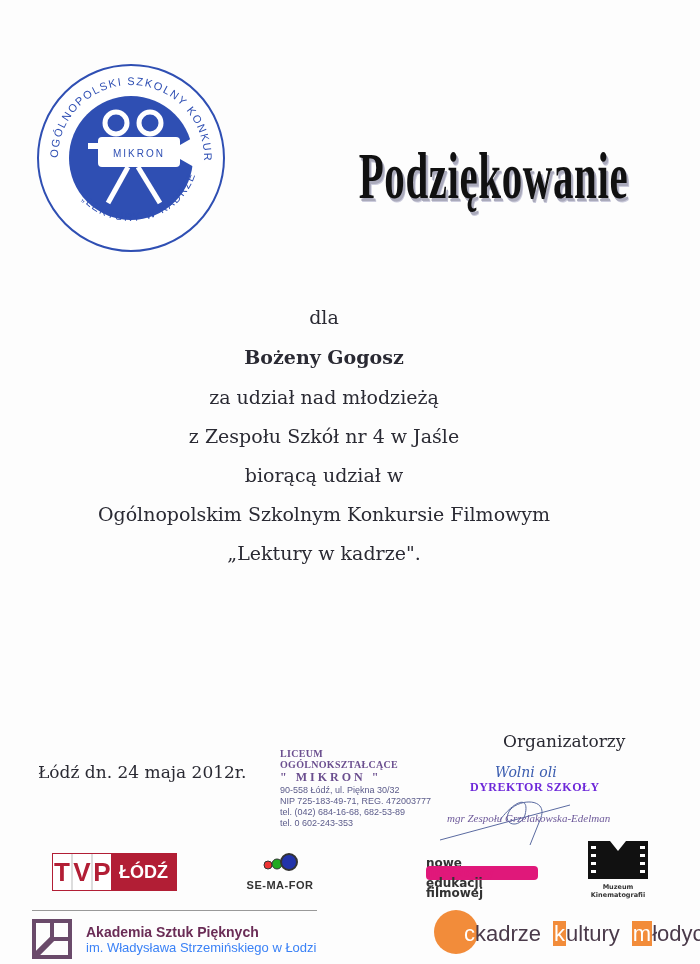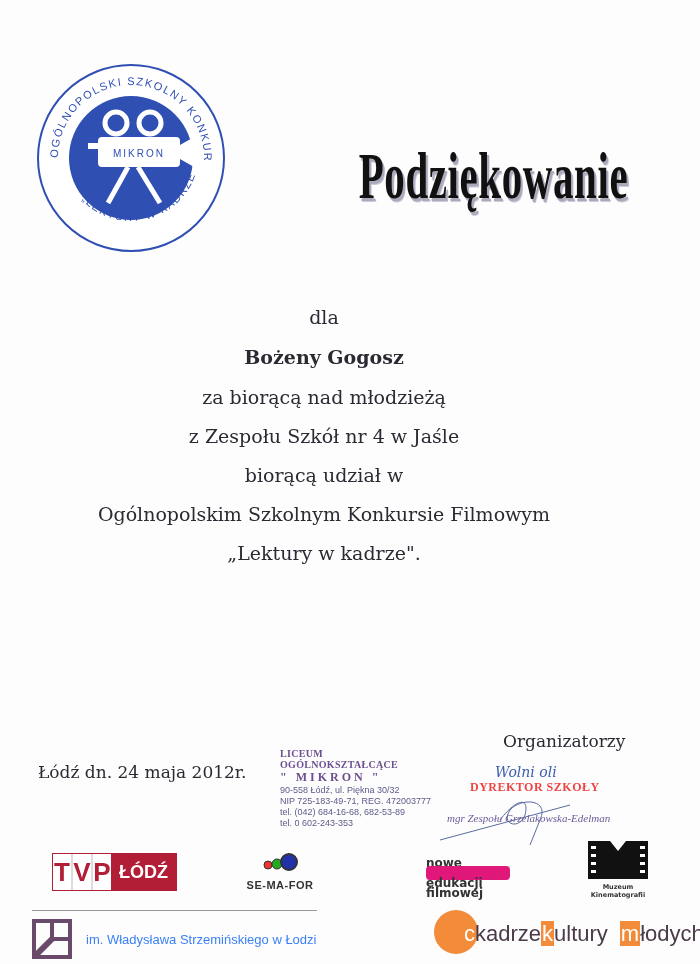--- a/index.html
+++ b/index.html
@@ -11,31 +11,31 @@
   .title{left:296px;top:138px;width:330px;text-align:center;font-family:"Liberation Serif",serif;font-weight:bold;font-size:66px;letter-spacing:1px;color:#111;transform:scaleX(0.62);transform-origin:center;text-shadow:3px 3px 0 #aab,4px 4px 0 #ccd;white-space:nowrap;}
   .body-line{left:0;width:648px;text-align:center;font-size:19px;color:#2a2a33;font-family:"DejaVu Serif",serif;}
   .bold{font-weight:bold;}
   .date{left:38px;top:762px;font-size:17px;color:#2a2a33;}
   .org{left:503px;top:731px;font-size:17px;color:#2a2a33;}
   .stamp{left:280px;top:748px;width:160px;text-align:left;color:#6b4f8f;font-family:"Liberation Sans",sans-serif;}
   .stamp .l1{font-family:"Liberation Serif",serif;font-size:10px;font-weight:bold;letter-spacing:0.3px;}
   .stamp .l2{font-family:"Liberation Serif",serif;font-size:12px;font-weight:bold;letter-spacing:3px;}
   .stamp .sm{font-size:9px;color:#5b5b8a;line-height:11px;}
   .sig-hand{left:495px;top:764px;font-family:"DejaVu Serif",serif;font-style:italic;font-size:14px;color:#3b5db0;}
-  .sig-title{left:470px;top:780px;font-family:"Liberation Serif",serif;font-weight:bold;font-size:12px;color:#ef4444;letter-spacing:0.5px;}
+  .sig-title{left:470px;top:780px;font-family:"Liberation Serif",serif;font-weight:bold;font-size:12px;color:#6d28d9;letter-spacing:0.5px;}
   .sig-name{left:447px;top:812px;font-family:"Liberation Serif",serif;font-style:italic;font-size:11px;color:#6e5a9a;}
   
   .tvp{left:52px;top:853px;height:36px;display:flex;border:1px solid #b21e35;}
   .tvp .tv{display:flex;background:#fff;}
   .tvp .tv span{display:inline-block;width:18px;text-align:center;font-family:"Liberation Sans",sans-serif;font-weight:bold;font-size:26px;line-height:36px;color:#b21e35;border-right:2px solid #ddd;}
   .tvp .lodz{background:#b21e35;color:#fff;font-family:"Liberation Sans",sans-serif;font-weight:bold;font-size:18px;line-height:36px;padding:0 8px;}
   .semafor{left:240px;top:852px;width:80px;text-align:center;}
   .semafor .txt{font-family:"Liberation Sans",sans-serif;font-size:11px;font-weight:bold;letter-spacing:0.5px;color:#333;margin-top:1px;}
   .nhe{left:426px;top:858px;font-family:"DejaVu Sans",sans-serif;font-weight:bold;font-size:12px;line-height:10px;color:#333;}
-  .nhe .hl{background:#e0187a;color:#e0187a;border-radius:4px;padding-right:16px;}
+  .nhe .hl{background:#e0187a;color:#e0187a;border-radius:4px;padding-right:44px;}
   .muzeum{left:586px;top:841px;width:64px;text-align:center;}
   .muzeum .t{font-family:"DejaVu Sans",sans-serif;font-weight:bold;font-size:6.5px;color:#333;line-height:8px;}
   .asp{left:32px;top:910px;display:flex;align-items:center;}
   .asp .line{position:absolute;left:0;top:0;width:285px;height:1px;background:#999;}
   .asp .txt{margin-left:14px;font-family:"Liberation Sans",sans-serif;color:#5a2a4a;}
   .asp .t1{font-size:14px;font-weight:bold;color:#6a2c56;}
   .asp .t2{font-size:13px;color:#3b82f6;}
   .ckm{left:434px;top:906px;height:56px;display:flex;align-items:center;font-family:"Liberation Sans",sans-serif;font-size:22px;color:#4a3a4a;}
   .ckm .circ{width:44px;height:44px;border-radius:50%;background:#f28c3a;position:absolute;left:0;top:4px;}
   .ckm .w{position:relative;z-index:1;}
@@ -65,21 +65,21 @@
     <text x="103" y="94" text-anchor="middle" font-family="Liberation Sans, sans-serif" font-size="10" fill="#2f4fb3" letter-spacing="2">MIKRON</text>
     <line x1="92" y1="104" x2="72" y2="140" stroke="#fff" stroke-width="5"></line>
     <line x1="102" y1="104" x2="124" y2="140" stroke="#fff" stroke-width="5"></line>
   </svg>
 </div>
 
 <div class="abs title">Podziękowanie</div>
 
 <div class="abs body-line" style="top:306px">dla</div>
 <div class="abs body-line bold" style="top:346px">Bożeny Gogosz</div>
-<div class="abs body-line" style="top:386px">za biorącą nad młodzieżą</div>
+<div class="abs body-line" style="top:386px">za udział nad młodzieżą</div>
 <div class="abs body-line" style="top:425px">z Zespołu Szkół nr 4 w Jaśle</div>
 <div class="abs body-line" style="top:464px">biorącą udział w</div>
 <div class="abs body-line" style="top:503px">Ogólnopolskim Szkolnym Konkursie Filmowym</div>
 <div class="abs body-line" style="top:542px">„Lektury w kadrze".</div>
 
 <div class="abs date">Łódź dn. 24 maja 2012r.</div>
 <div class="abs org">Organizatorzy</div>
 
 <div class="abs stamp">
   <div class="l1">LICEUM OGÓLNOKSZTAŁCĄCE</div>
@@ -142,22 +142,23 @@
 
 <div class="abs asp" style="height:50px;">
   <div class="line"></div>
   <svg width="40" height="40" viewBox="0 0 40 40" style="margin-top:8px">
     <rect x="2" y="2" width="36" height="36" fill="none" stroke="#6a4a6a" stroke-width="4"></rect>
     <line x1="20" y1="2" x2="20" y2="20" stroke="#6a4a6a" stroke-width="4"></line>
     <line x1="20" y1="20" x2="38" y2="20" stroke="#6a4a6a" stroke-width="4"></line>
     <line x1="2" y1="38" x2="20" y2="20" stroke="#6a4a6a" stroke-width="6"></line>
   </svg>
   <div class="txt" style="margin-top:8px">
+    <div class="t1">Akademia Sztuk Pięknych</div>
     <div class="t2">im. Władysława Strzemińskiego w Łodzi</div>
   </div>
 </div>
 
 <div class="abs ckm">
   <div class="circ"></div>
   <span class="w" style="margin-left:30px"><span style="color:#fff">c</span><span>kadrze</span></span>
-  <span class="w" style="position:relative;"><span style="background:#f28c3a;color:#fff;padding:0 1px;">k</span><span>ultury</span></span>
+  <span class="w" style="margin-left:12px;position:relative;"><span style="background:#f28c3a;color:#fff;padding:0 1px;">k</span><span>ultury</span></span>
   <span class="w" style="margin-left:12px"><span style="background:#f28c3a;color:#fff;padding:0 1px;">m</span><span>łodych</span></span>
 </div>
 
 </body></html>

